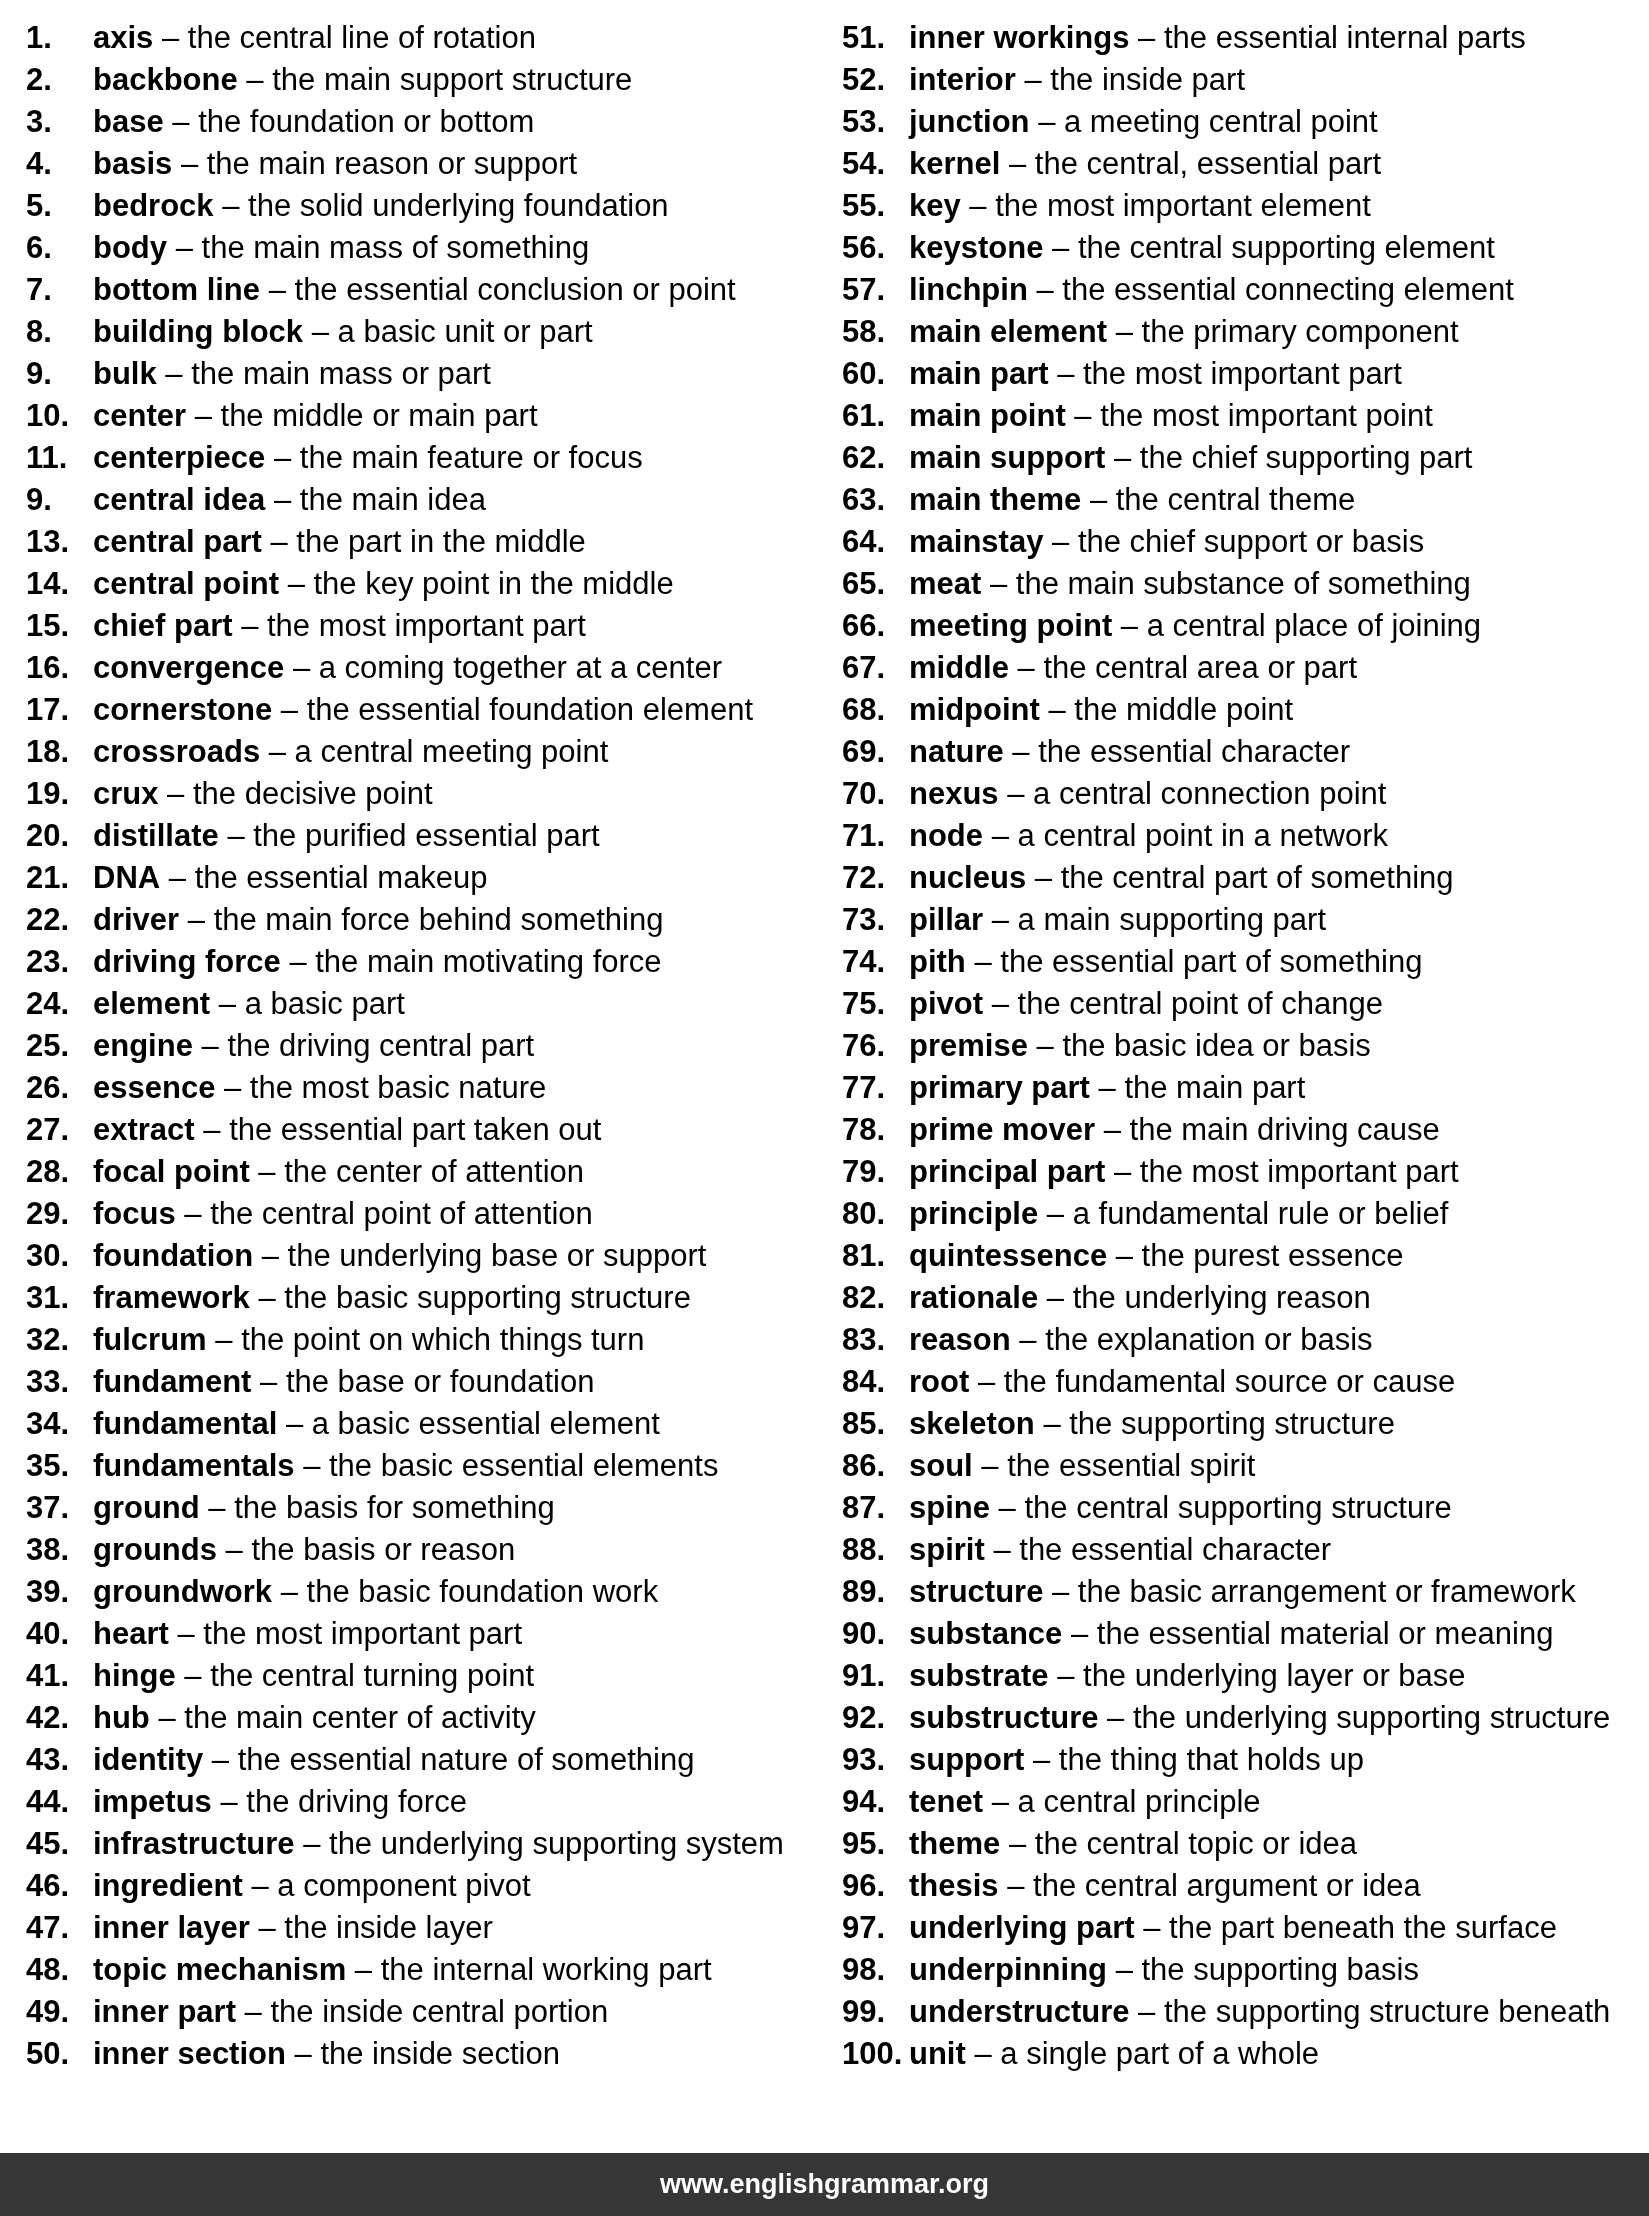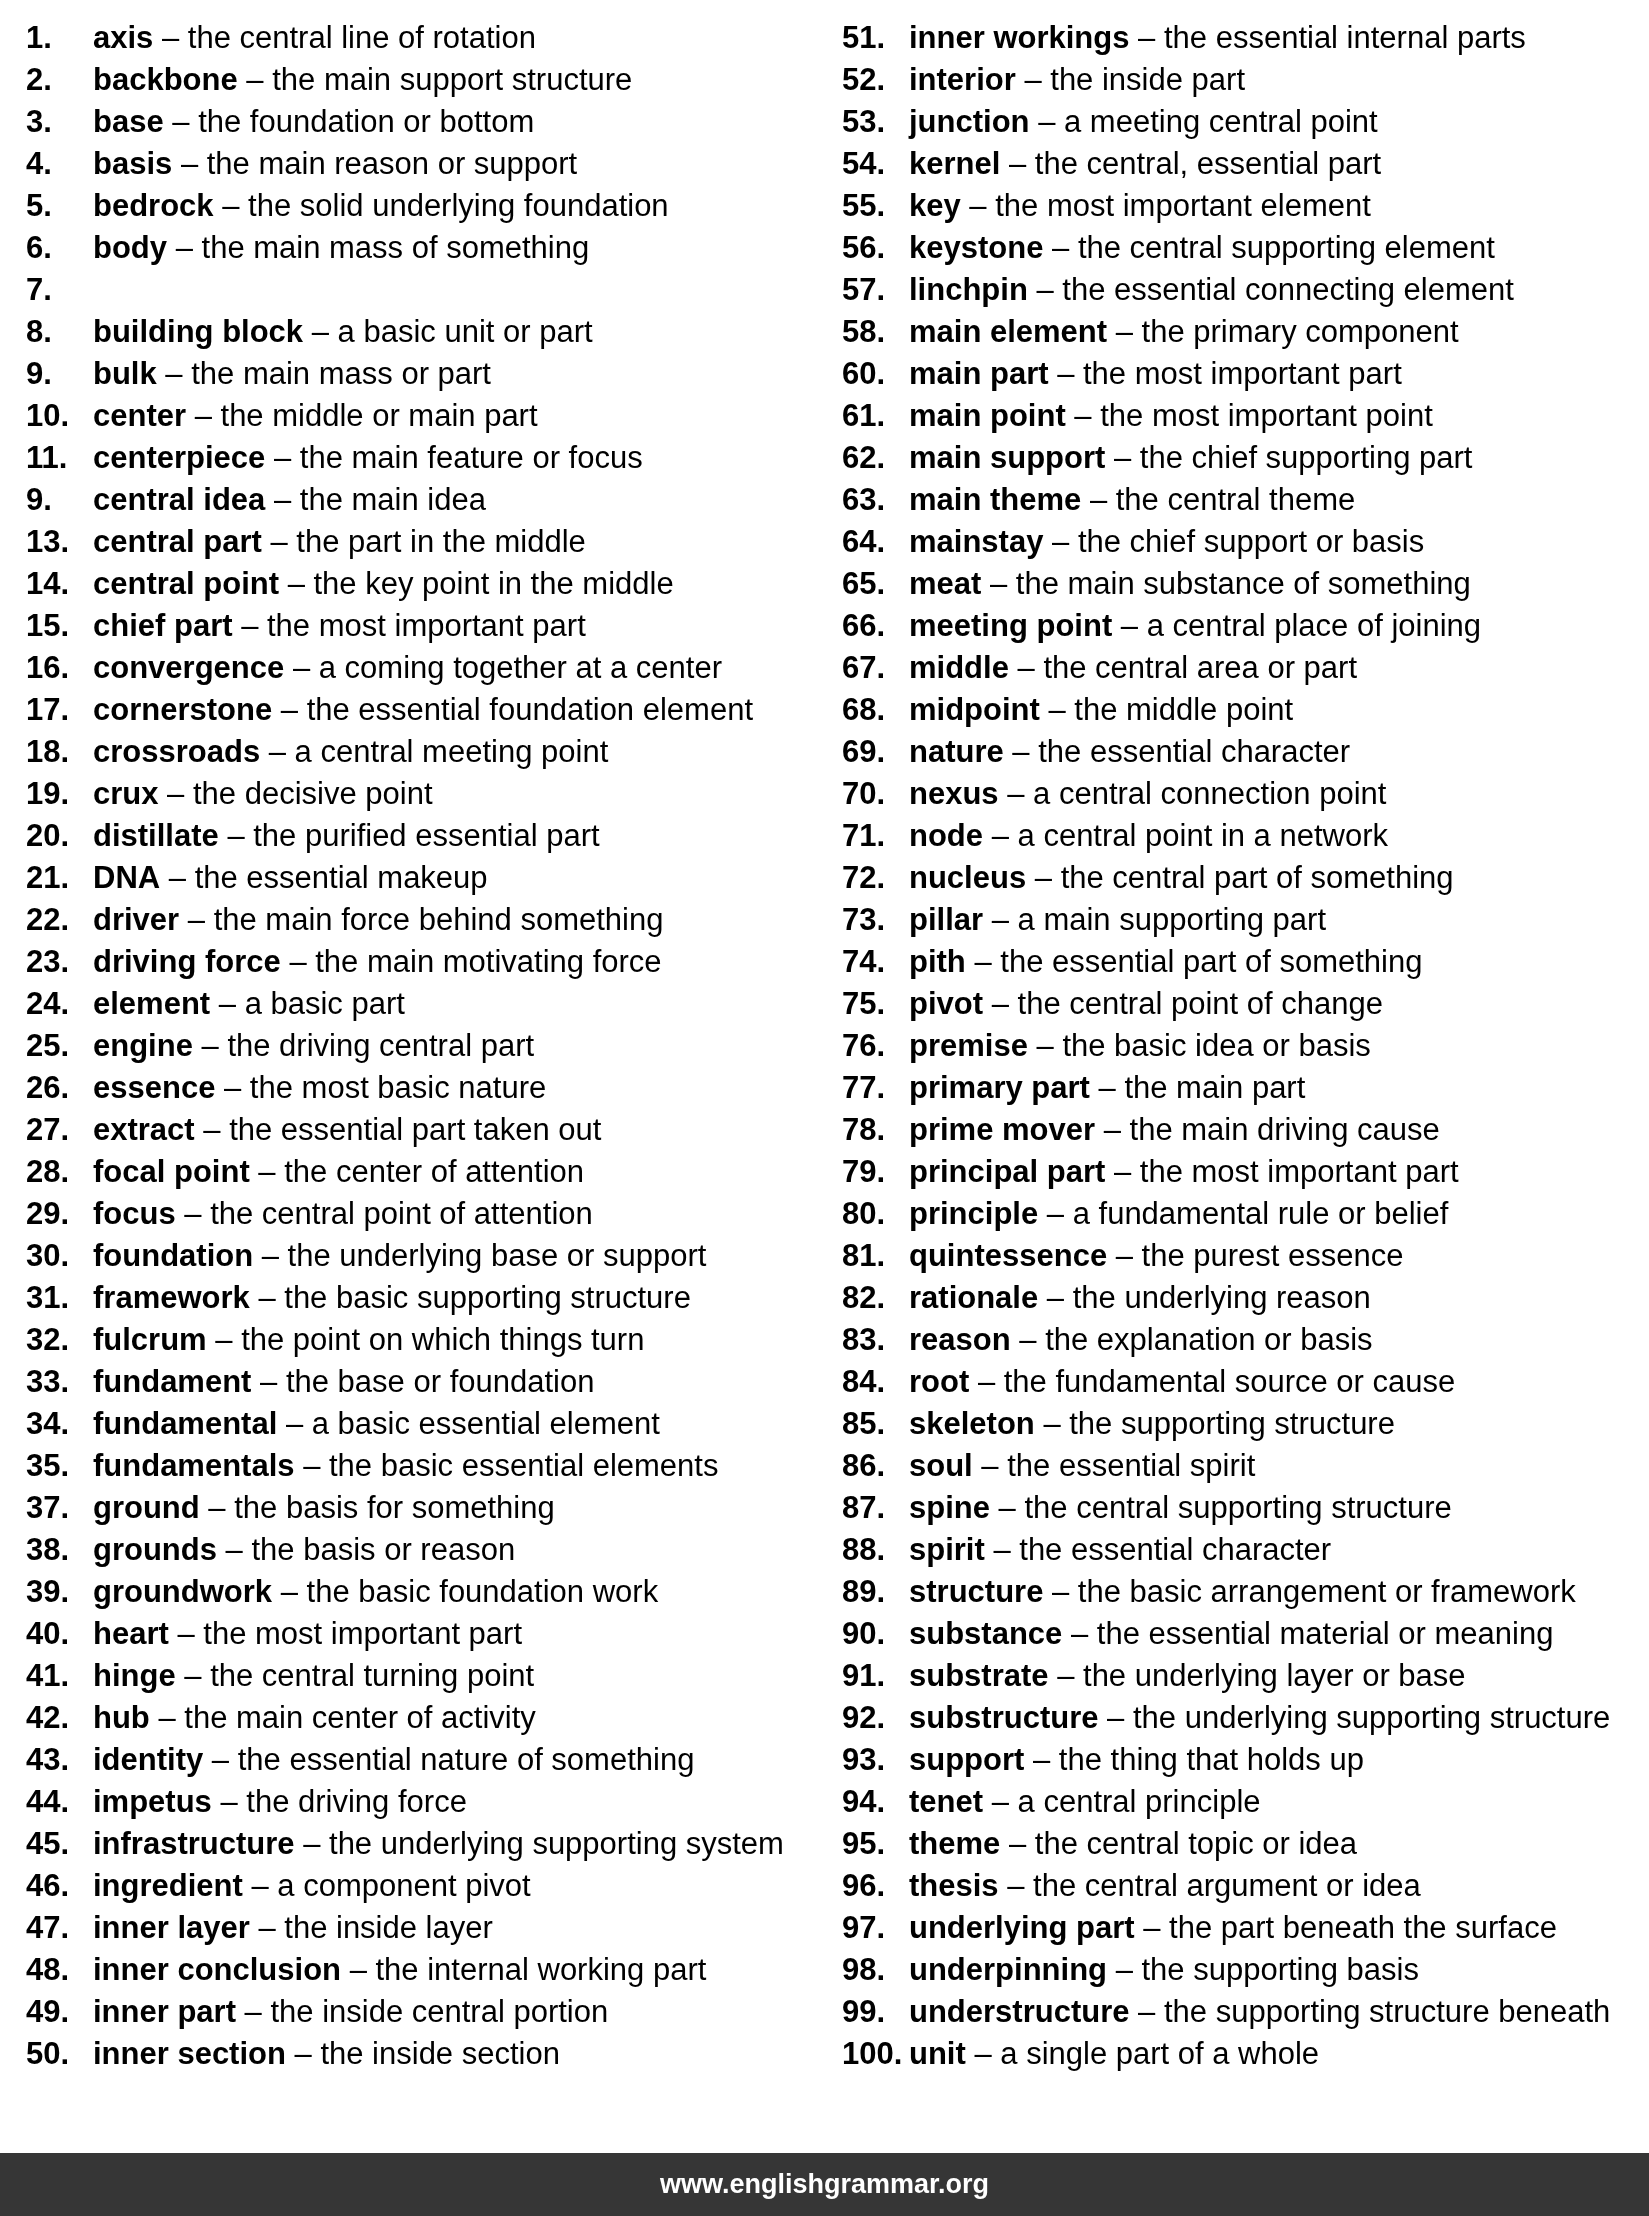--- a/index.html
+++ b/index.html
@@ -80,20 +80,21 @@
     <li class="entry">
       <span class="num">5.</span>
       <span class="text"><span class="term">bedrock</span><span class="sep"> – </span><span class="def">the solid underlying foundation</span></span>
     </li>
     <li class="entry">
       <span class="num">6.</span>
       <span class="text"><span class="term">body</span><span class="sep"> – </span><span class="def">the main mass of something</span></span>
     </li>
     <li class="entry">
       <span class="num">7.</span>
+      <span class="text"><span class="term">bottom line</span><span class="sep"> – </span><span class="def">the essential conclusion or point</span></span>
     </li>
     <li class="entry">
       <span class="num">8.</span>
       <span class="text"><span class="term">building block</span><span class="sep"> – </span><span class="def">a basic unit or part</span></span>
     </li>
     <li class="entry">
       <span class="num">9.</span>
       <span class="text"><span class="term">bulk</span><span class="sep"> – </span><span class="def">the main mass or part</span></span>
     </li>
     <li class="entry">
@@ -239,21 +240,21 @@
     <li class="entry">
       <span class="num">46.</span>
       <span class="text"><span class="term">ingredient</span><span class="sep"> – </span><span class="def">a component pivot</span></span>
     </li>
     <li class="entry">
       <span class="num">47.</span>
       <span class="text"><span class="term">inner layer</span><span class="sep"> – </span><span class="def">the inside layer</span></span>
     </li>
     <li class="entry">
       <span class="num">48.</span>
-      <span class="text"><span class="term">inner conclusion</span><span class="sep"> – </span><span class="def">the internal working part</span></span>
+      <span class="text"><span class="term">topic mechanism</span><span class="sep"> – </span><span class="def">the internal working part</span></span>
     </li>
     <li class="entry">
       <span class="num">49.</span>
       <span class="text"><span class="term">inner part</span><span class="sep"> – </span><span class="def">the inside central portion</span></span>
     </li>
     <li class="entry">
       <span class="num">50.</span>
       <span class="text"><span class="term">inner section</span><span class="sep"> – </span><span class="def">the inside section</span></span>
     </li>
   </ol>

